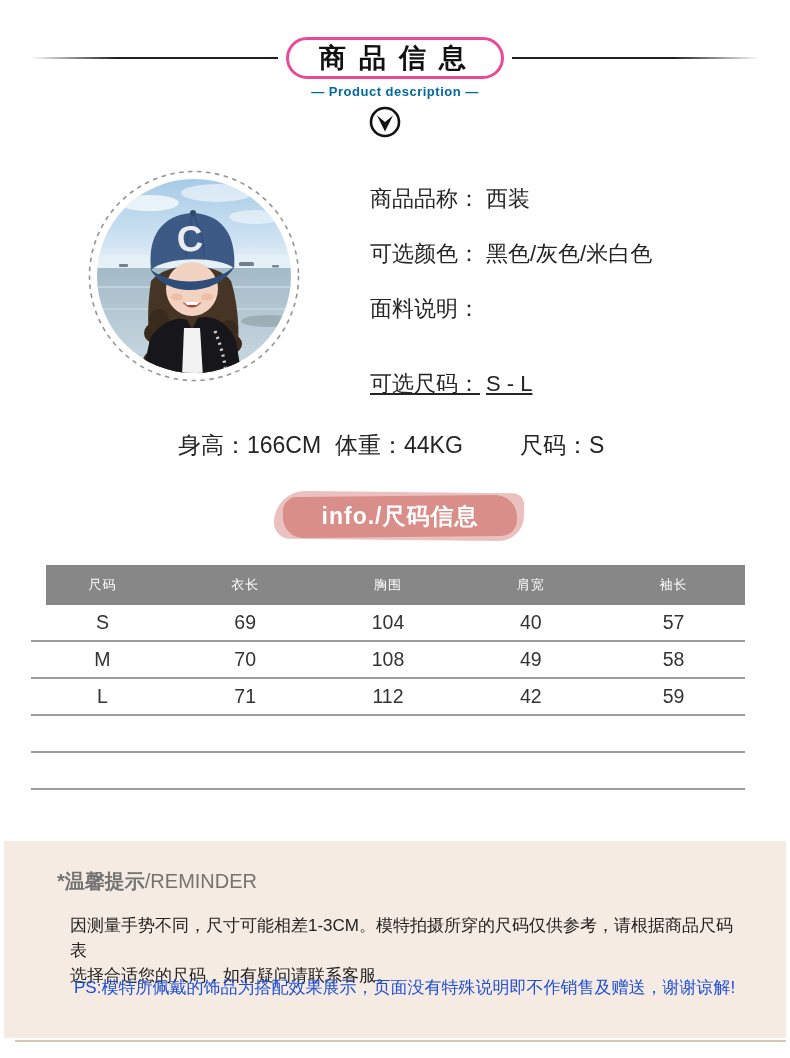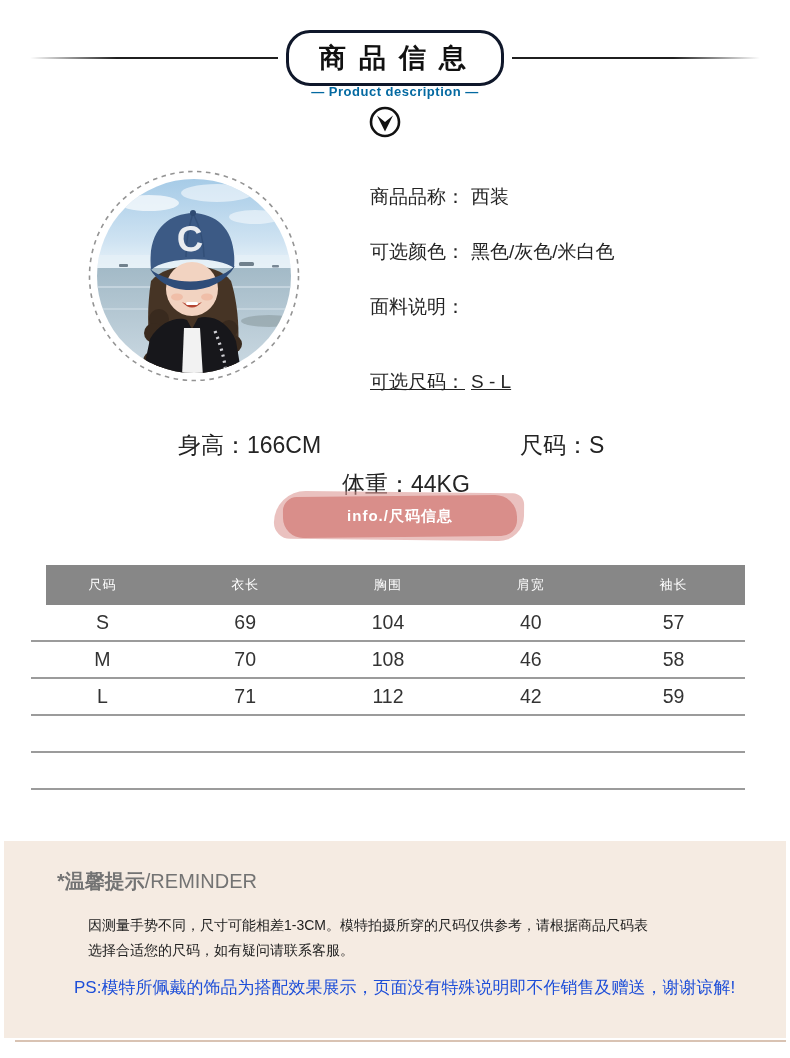--- a/index.html
+++ b/index.html
@@ -6,63 +6,63 @@
   html,body { background:#fff; }
   body { font-family:"Liberation Sans","DejaVu Sans",sans-serif; color:#2a2a2a; }
   .page { position:relative; width:790px; height:1058px; background:#fff; overflow:hidden; margin:0 auto; }
 
   
   .header-band { position:absolute; top:37px; left:0; width:790px; height:42px;
                  display:flex; align-items:center; }
   .hline { flex:1 1 0; height:2px; }
   .hline.left  { margin-left:30px;  background:linear-gradient(to right, rgba(26,26,26,0), #1f1f1f 35%); }
   .hline.right { margin-right:30px; background:linear-gradient(to left,  rgba(26,26,26,0), #1f1f1f 35%); }
-  .title-pill { height:56px; min-width:192px; border:3px solid #0f172a; border-radius:24px;
+  .title-pill { height:42px; min-width:192px; border:3px solid #ec4899; border-radius:24px;
                 display:flex; align-items:center; justify-content:center;
                 padding:0 22px 0 30px; margin:0 8px; }
   .title-pill span { font-size:27px; font-weight:bold; letter-spacing:13px; color:#111; white-space:nowrap; }
   .subtitle { position:absolute; top:84px; left:0; width:790px; text-align:center;
               font-size:13px; font-weight:bold; color:#0369a1; letter-spacing:.5px; }
   .chev-wrap { position:absolute; top:106px; left:369px; width:32px; height:32px; }
 
   
   .photo { position:absolute; left:87px; top:169px; width:214px; height:214px; }
 
   
-  .field { position:absolute; left:370px; height:26px; font-size:19px; color:#242424; white-space:nowrap; }
+  .field { position:absolute; left:370px; height:26px; font-size:22px; color:#242424; white-space:nowrap; }
   .field .val { margin-left:6px; }
   .field.f0 { top:184px; } .field.f1 { top:239px; } .field.f2 { top:294px; } .field.f3 { top:369px;text-decoration:underline; }
 
   
   .stat { position:absolute; top:430px; font-size:23px; color:#242424; white-space:nowrap; }
-  .stat.s0 { left:178px; } .stat.s1 { left:342px;margin-top:39px; } .stat.s2 { left:520px; }
+  .stat.s0 { left:178px; } .stat.s1 { left:335px; } .stat.s2 { left:520px; }
 
   
   .banner { position:absolute; left:283px; top:496px; width:234px; height:41px; }
   .banner .blob { position:absolute; inset:0; border-radius:14px 22px 16px 20px; transform:rotate(-.6deg); }
   .banner .blob::before { content:""; position:absolute; inset:-4px -7px -3px -9px;
         background:inherit; opacity:.55; border-radius:50px 18px 40px 26px; transform:rotate(1.2deg); z-index:-1; }
   .banner .txt { position:absolute; inset:0; display:flex; align-items:center; justify-content:center;
-        color:#fff; font-size:15px; font-weight:bold; letter-spacing:1px; }
+        color:#fff; font-size:23px; font-weight:bold; letter-spacing:1px; }
 
   
   .size-table { position:absolute; left:31px; top:565px; width:714px; }
   .thead { position:relative; height:40px; }
   .thead-bg { position:absolute; left:15px; right:0; top:0; bottom:0; }
   .thead-row { position:absolute; inset:0; display:flex; align-items:center; }
   .thead-row .cell { flex:1 1 0; text-align:center; color:#fff; font-size:13px; letter-spacing:1px; }
   .trow { display:flex; align-items:center; height:37px; border-bottom:2px solid #9b9b9b; }
   .trow .cell { flex:1 1 0; text-align:center; font-size:19.5px; color:#333; }
 
   
   .reminder { position:absolute; left:4px; top:841px; width:782px; height:197px; }
   .rem-title { position:absolute; left:53px; top:27px; font-size:20px; color:#737373; }
   .rem-title .cn { font-weight:bold; }
   .rem-title .en { font-weight:normal; }
-  .rem-body { position:absolute; left:84px; top:72px; width:672px; font-size:14px; line-height:25px; color:#222; }
+  .rem-body { position:absolute; left:66px; top:72px; width:672px; font-size:17px; line-height:25px; color:#222; }
   .rem-ps { position:absolute; left:70px; top:135px; width:672px; font-size:17px; line-height:24px; }
   .bottom-line { position:absolute; left:15px; top:1040px; width:771px; height:2px; background:#d9c3b3; }
 </style>
 </head>
 <body>
 
 <div class="page">
 
   <div class="header-band">
     <div class="hline left"></div>
@@ -182,21 +182,21 @@
       <div class="cell">S</div>
       <div class="cell">69</div>
       <div class="cell">104</div>
       <div class="cell">40</div>
       <div class="cell">57</div>
     </div>
     <div class="trow">
       <div class="cell">M</div>
       <div class="cell">70</div>
       <div class="cell">108</div>
-      <div class="cell">46</div>
+      <div class="cell">49</div>
       <div class="cell">58</div>
     </div>
     <div class="trow">
       <div class="cell">L</div>
       <div class="cell">71</div>
       <div class="cell">112</div>
       <div class="cell">42</div>
       <div class="cell">59</div>
     </div>
     <div class="trow">

